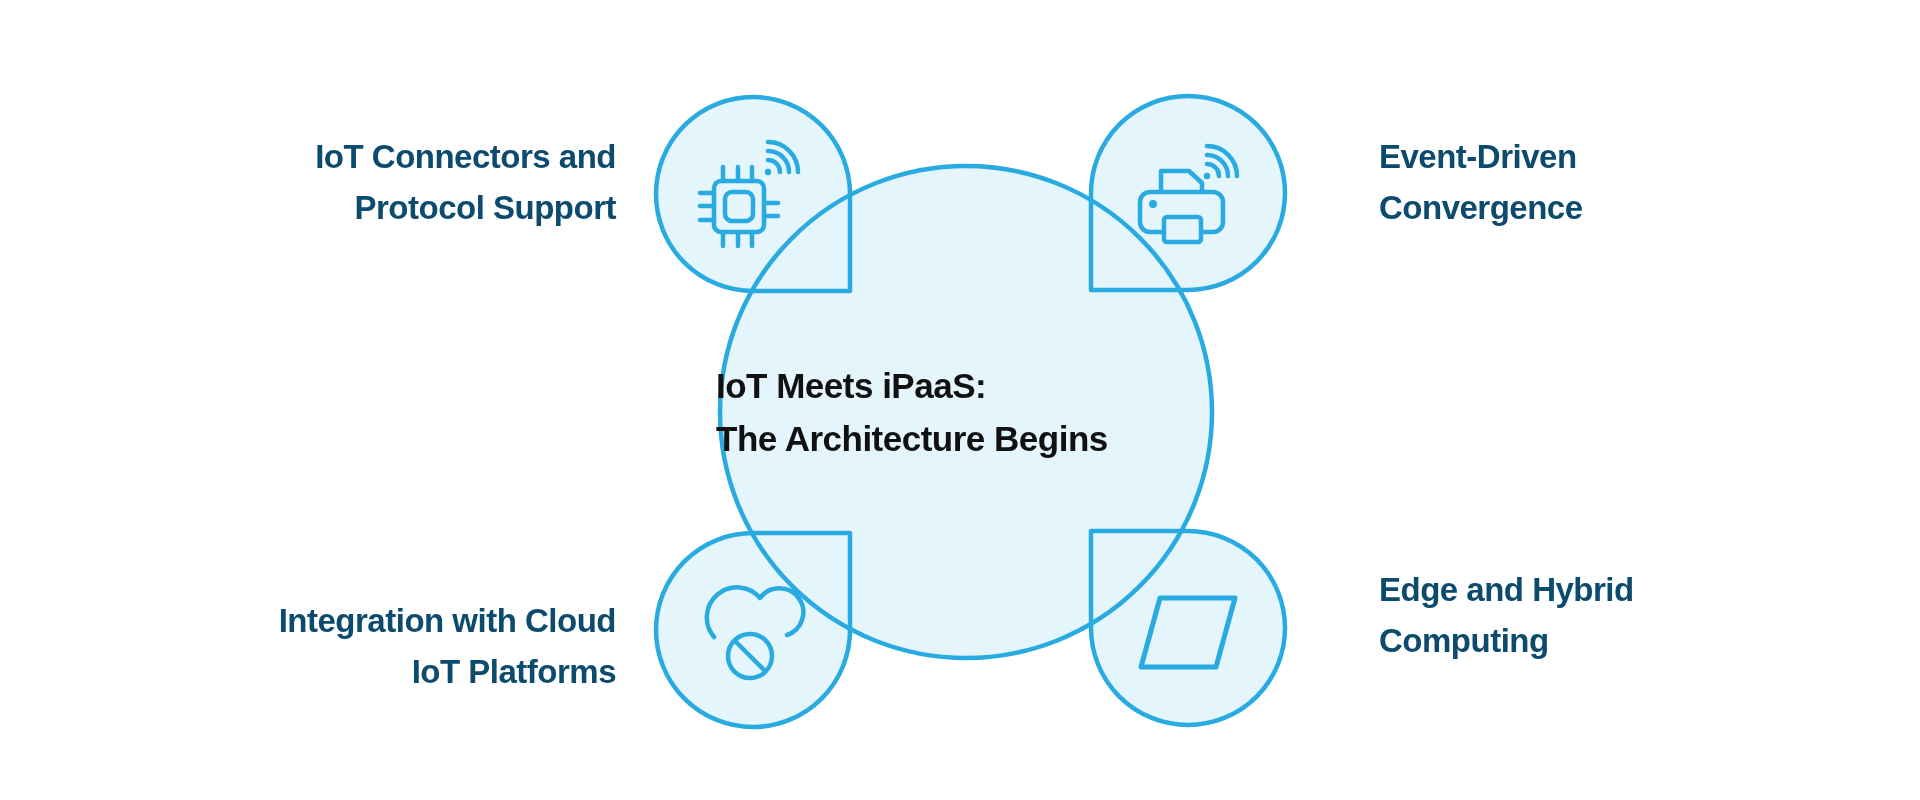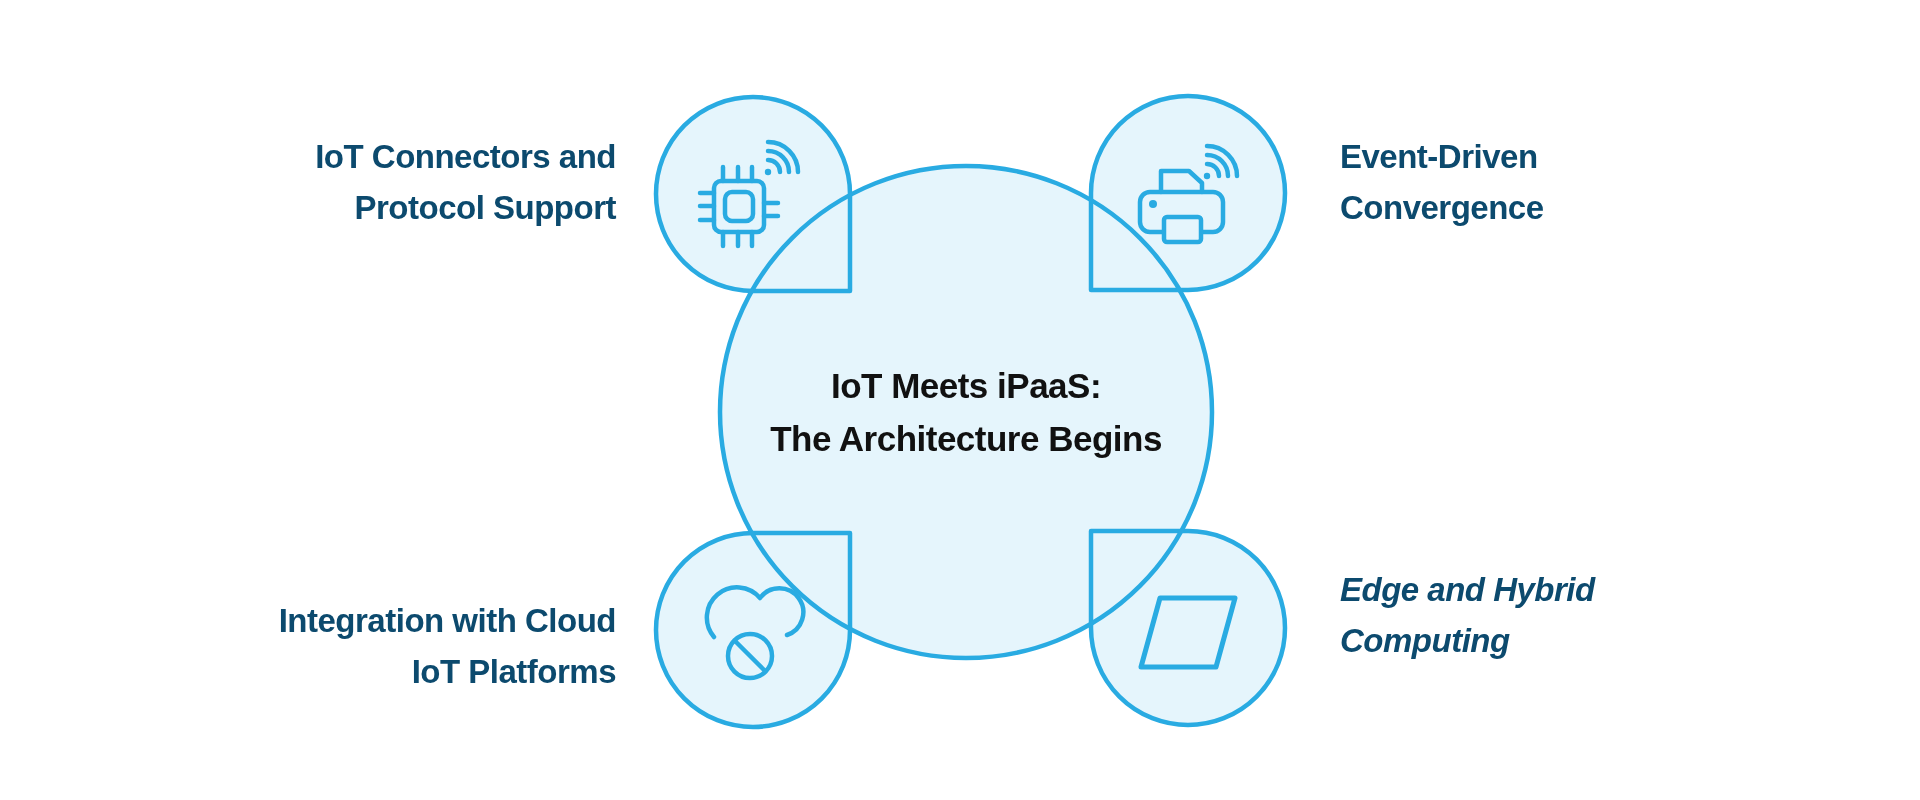--- a/index.html
+++ b/index.html
@@ -7,23 +7,23 @@
     position:relative;width:1920px;height:800px;background:#ffffff;overflow:hidden;
     font-family:"Liberation Sans", sans-serif;
   }
   #shapes{position:absolute;left:0;top:0;width:1920px;height:800px;}
   .label{
     position:absolute;color:#0c4a6e;font-weight:700;font-size:33px;line-height:51px;
     letter-spacing:-0.5px;white-space:nowrap;
   }
   .label span{display:block;}
   .label.align-right{text-align:right;}
-  .label.align-left{text-align:left;}
+  .label.align-left{text-align:left;margin-left:39px;}
   #hub-title{
-    position:absolute;left:716px;top:359px;width:500px;text-align:center;
+    position:absolute;left:716px;top:359px;width:500px;
     color:#111111;font-weight:700;font-size:35px;line-height:53px;letter-spacing:-0.5px;
   }
   #hub-title span{display:block;white-space:nowrap;}
 </style>
 </head>
 <body>
 
 <div id="stage">
 
   <svg id="shapes" viewBox="0 0 1920 800" xmlns="http://www.w3.org/2000/svg">
@@ -92,18 +92,18 @@
   <div class="label align-left" style="left:1340px;top:131px;">
     <span>Event-Driven</span>
     <span>Convergence</span>
   </div>
 
   <div class="label align-right" style="right:1304px;top:564px;margin-top:31px;">
     <span>Integration with Cloud</span>
     <span>IoT Platforms</span>
   </div>
 
-  <div class="label align-left" style="left:1340px;top:564px;font-style:italic;">
+  <div class="label align-left" style="left:1340px;top:564px;">
     <span>Edge and Hybrid</span>
     <span>Computing</span>
   </div>
 
 </div>
 
 </body></html>

